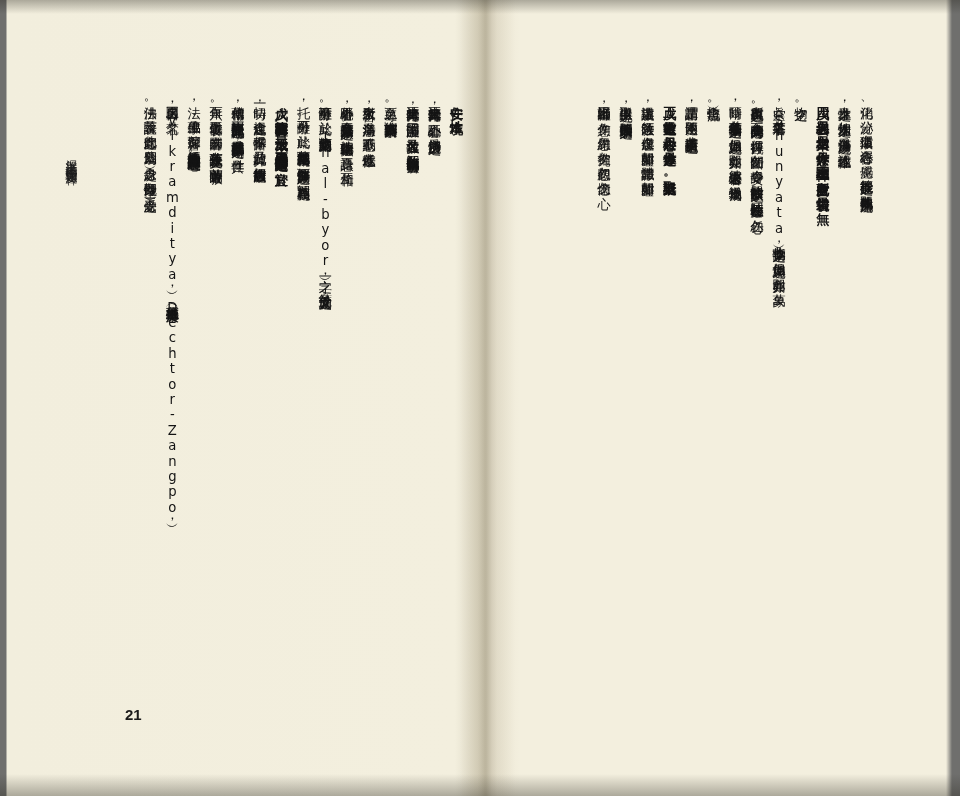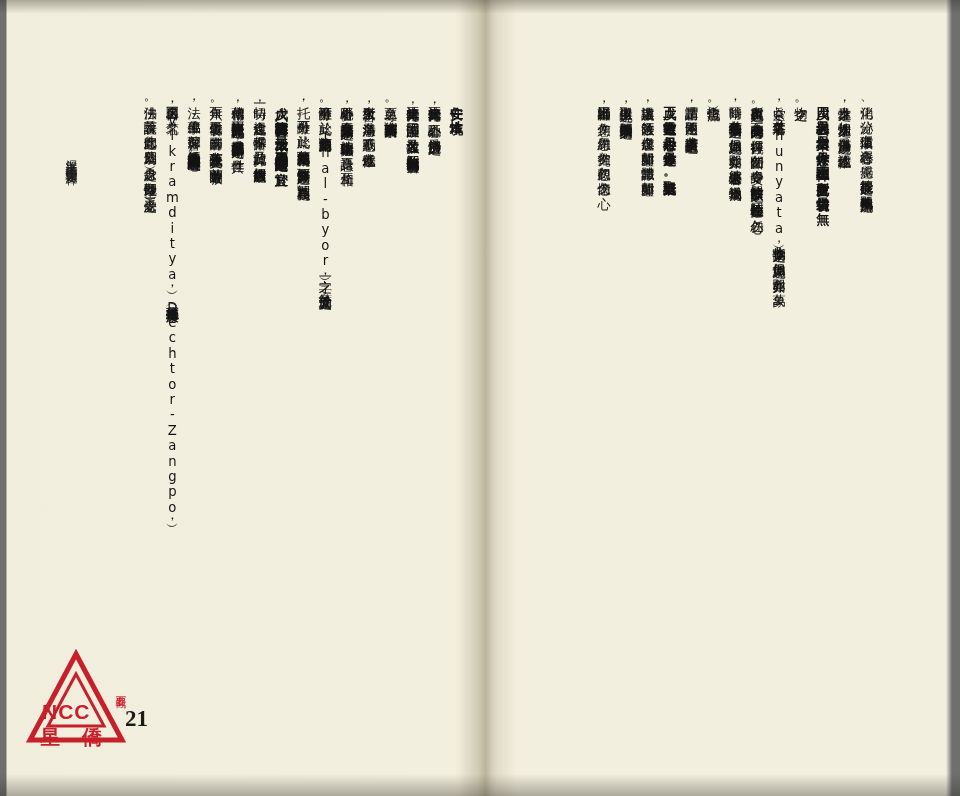--- a/index.html
+++ b/index.html
@@ -45,22 +45,22 @@
     font-size: 12px;
     color: #1d1d1d;
     letter-spacing: 0.12em;
     line-height: 1.3;
   }
   .rh-left  { left: 56px;  top: 150px; }
 
   
   .pageno {
     position: absolute;
-    font-family: Liberation Serif, serif;
-    font-size: 23px;
+    font-family: Liberation Sans, sans-serif;
+    font-size: 15px;
     color: #1a1a1a;
     font-weight: 600;
   }
   .pn-left  { left: 118px; top: 706px; }
 
   
   .body-right {
     position: absolute;
     top: 96px;
     left: 506px;
@@ -185,28 +185,18 @@
       <div class="col">托，不可分離。於此，應知藏文「納爾倦」爲義，而解作滿分淸淨之意，卽爲「相應」爲義。</div>
       <div class="col head">戊六　龍樹菩薩白王言，最哉大王，已知四念處實爲諸佛所行惟一之道，宜於</div>
       <div class="col">一切時，注視念處，保持不懈，乃於此沉掉，一切行法無有用處故。</div>
       <div class="col">藏僧相傳，龍樹降生於西歷紀元前一世紀，或爲在世晉涅槃後四百年之時期，作世共</div>
       <div class="col">六百年。王敬愛供養，奉若國師。在菩薩說法原文也。菩薩首闢中道敎</div>
       <div class="col">法，藏土佛學，深荷影響，經濟爰爲北方佛敎論藏大智度論之中心義理。</div>
       <div class="col">國王名另日，梵名（Vikramditya），藏土稱爲德卓贊波（Dechtor-Zangpo），</div>
       <div class="col">佛法。菩薩說云，此卽念處，分別爲四。（一）身念處，卽觀身性空。（二）受念處，</div>
     </div>
 
-    <div class="seal">
-      <svg width="104" height="108" viewBox="0 0 104 108">
-        <polygon points="50,6 96,92 4,92" fill="none" stroke="#c8202a" stroke-width="5"></polygon>
-        <polygon points="50,26 78,78 22,78" fill="none" stroke="#c8202a" stroke-width="3"></polygon>
-      </svg>
-      <div class="seal-text seal-ncc">NCC</div>
-      <div class="seal-text seal-cn1">星</div>
-      <div class="seal-text seal-cn2">僑</div>
-      <div class="seal-side">觀五要</div>
-    </div>
 
     <div class="shadow-gutter"></div>
     <div class="edge-shadow-top"></div>
     <div class="edge-shadow-bottom"></div>
   </div>
 </div>
 
 </body></html>

